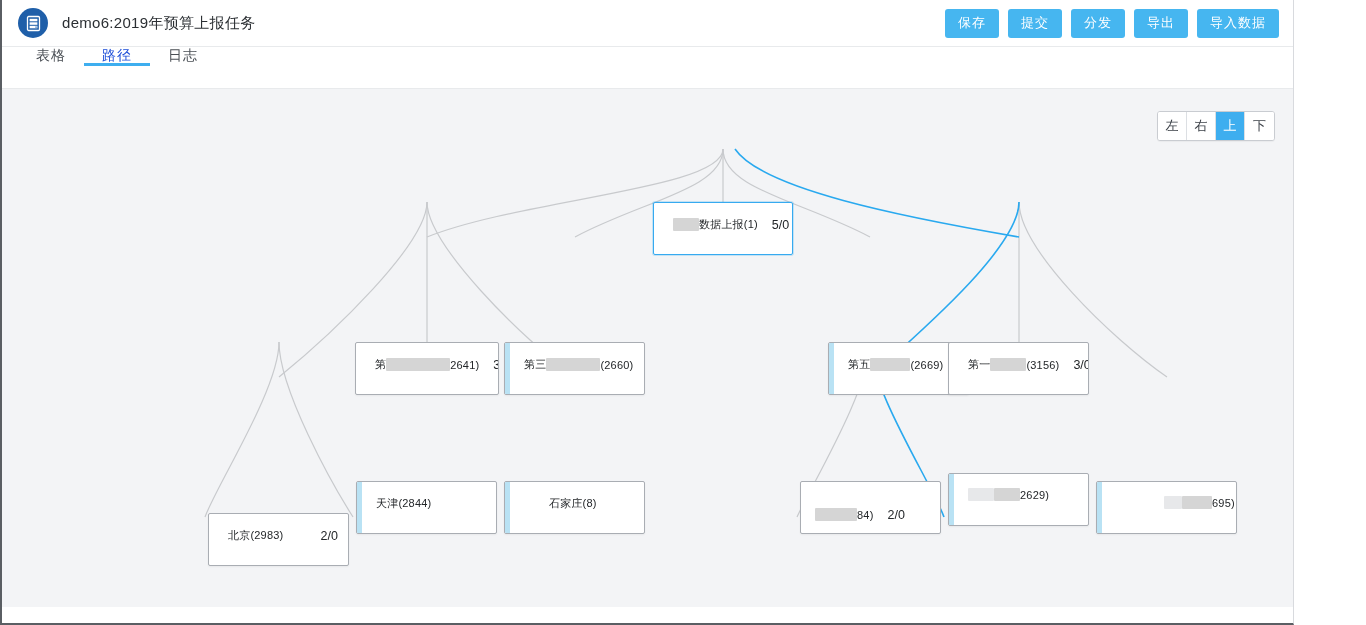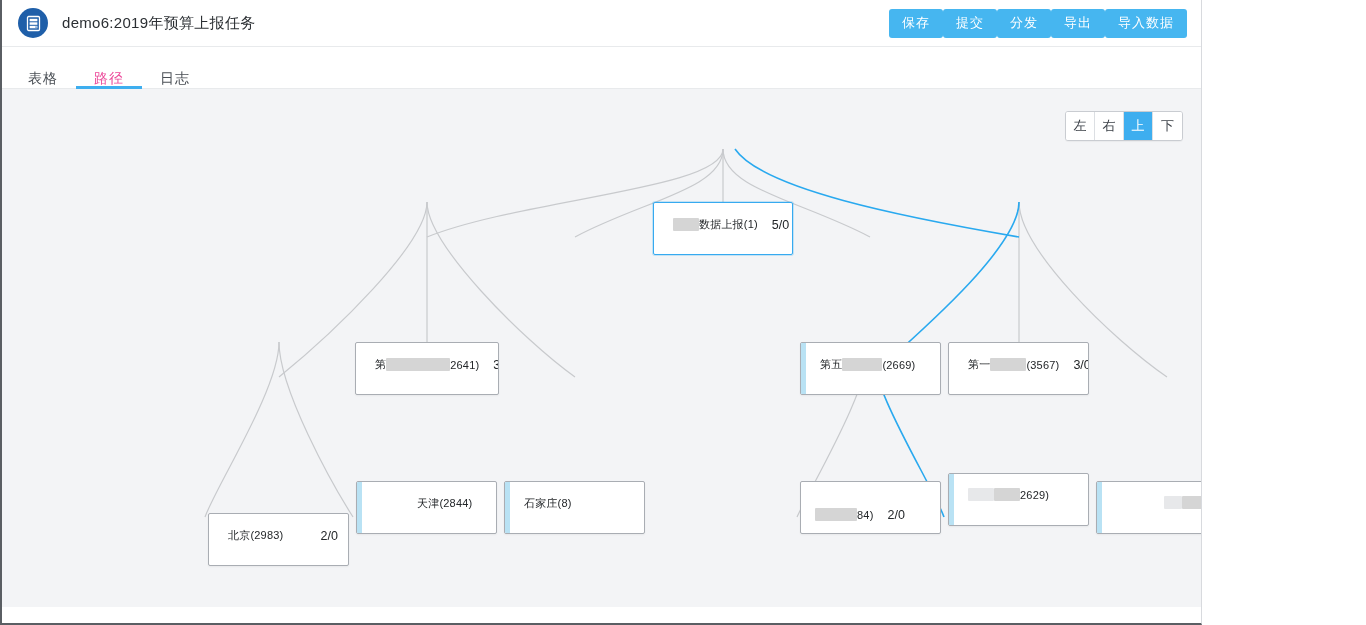--- a/index.html
+++ b/index.html
@@ -6,21 +6,21 @@
   * { box-sizing: border-box; }
   html, body {
     margin: 0; padding: 0;
     width: 1366px; height: 625px;
     font-family: "Liberation Sans", "DejaVu Sans", sans-serif;
     background: #ffffff;
     overflow: hidden;
   }
   #app {
     position: relative;
-    width: 1202px; height: 625px;
+    width: 1294px; height: 625px;
     background: #ffffff;
     border-left: 2px solid #5a5e63;
     border-bottom: 2px solid #5a5e63;
     border-right: 1px solid #d8dade;
   }
 
   
   .header {
     position: relative;
     height: 47px;
@@ -41,20 +41,21 @@
   .app-title {
     margin-left: 14px;
     font-size: 15px;
     color: #2b2f33;
     letter-spacing: .3px;
     white-space: nowrap;
   }
   .header-actions {
     margin-left: auto;
     display: flex;
+    gap: 9px;
     align-items: center;
   }
   .btn {
     background: #46b6f0;
     color: #ffffff;
     border: none;
     border-radius: 3px;
     font-size: 13px;
     font-family: inherit;
     height: 29px;
@@ -63,33 +64,33 @@
     letter-spacing: 1px;
     white-space: nowrap;
   }
 
   
   .tabs {
     height: 42px;
     background: #ffffff;
     border-bottom: 1px solid #e8eaec;
     display: flex;
-    align-items: flex-end;
-    padding-left: 8px;
+    align-items: flex-start;
+    padding-left: 16px;
   }
   .tab {
     position: relative;
     display: flex; align-items: center; justify-content: center;
     padding: 0 18px;
     font-size: 14px;
     color: #4a4f55;
     cursor: pointer;
     letter-spacing: 1px;
   }
-  .tab.active { color: #ec4899; }
+  .tab.active { color: #1d4ed8; }
   .tab.active::after {
     content: "";
     position: absolute;
     left: 0; right: 0; bottom: -1px;
     height: 3px;
     background: #3eaeef;
   }
 
   
   .canvas {
@@ -266,63 +267,74 @@
       <div class="node-body">
         <span class="node-label">
           <span class="seg">第</span>
             <span class="redact" style="width:64px"></span>
             <span class="seg">2641)</span>
         </span>
         <span class="node-count">3/0</span>
       </div>
     </div>
 
-
-
-    <div class="node acc-light" style="left:798px; top:253px; width:141px; height:53px;">
+    <div class="node acc-light" style="left:502px; top:253px; width:141px; height:53px;">
+      <span class="accent"></span>
+      <div class="node-body">
+        <span class="node-label">
+          <span class="seg">第三</span>
+            <span class="redact" style="width:54px"></span>
+            <span class="seg">(2660)</span>
+        </span>
+        <span class="node-count"></span>
+      </div>
+    </div>
+
+
+    <div class="node acc-light" style="left:826px; top:253px; width:141px; height:53px;">
       <span class="accent"></span>
       <div class="node-body">
         <span class="node-label">
           <span class="seg">第五</span>
             <span class="redact" style="width:40px"></span>
             <span class="seg">(2669)</span>
         </span>
         <span class="node-count"></span>
       </div>
     </div>
 
     <div class="node" style="left:946px; top:253px; width:141px; height:53px;">
       <span class="accent"></span>
       <div class="node-body">
         <span class="node-label">
           <span class="seg">第一</span>
             <span class="redact" style="width:36px"></span>
-            <span class="seg">(3567)</span>
+            <span class="seg">(3156)</span>
         </span>
         <span class="node-count">3/0</span>
       </div>
     </div>
 
     <div class="node" style="left:206px; top:392px; width:141px; height:53px;margin-top:32px;">
       <span class="accent"></span>
       <div class="node-body">
         <span class="node-label">北京(2983)</span>
         <span class="node-count">2/0</span>
       </div>
     </div>
 
-    <div class="node acc-light" style="left:354px; top:392px; width:141px; height:53px;gap:41px;">
+    <div class="node acc-light" style="left:354px; top:392px; width:141px; height:53px;">
       <span class="accent"></span>
       <div class="node-body">
         <span class="node-label">天津(2844)</span>
         <span class="node-count"></span>
       </div>
     </div>
 
-    <div class="node acc-light" style="left:502px; top:392px; width:141px; height:53px;">
+    <div class="node acc-light" style="left:502px; top:392px; width:141px; height:53px;gap:25px;">
       <span class="accent"></span>
       <div class="node-body">
         <span class="node-label">石家庄(8)</span>
         <span class="node-count"></span>
       </div>
     </div>
 
     <div class="node" style="left:798px; top:392px; width:141px; height:53px;flex-direction:column;">
       <span class="accent"></span>
       <div class="node-body">

